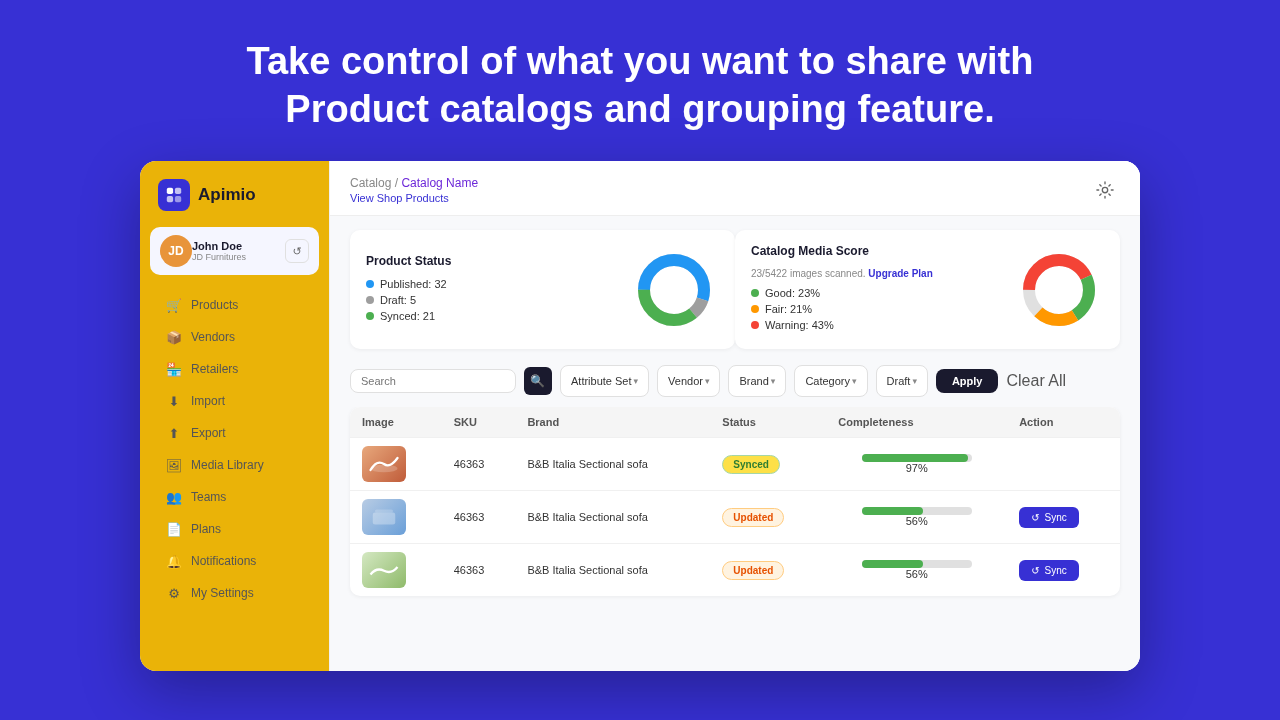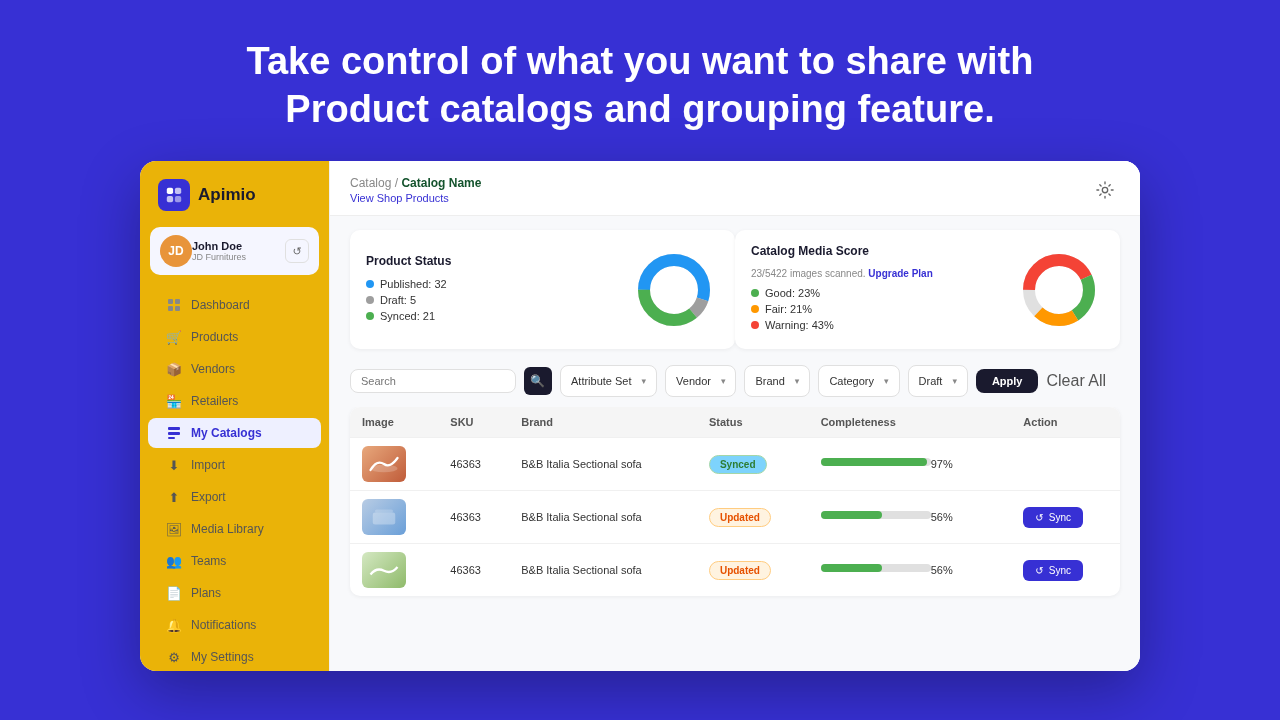--- a/index.html
+++ b/index.html
@@ -170,22 +170,22 @@
       align-items: center;
       justify-content: space-between;
     }
 
     .breadcrumb {
       font-size: 12px;
       color: #888;
     }
 
     .breadcrumb .current {
-      font-weight: 700;
-      color: #14532d;
+      font-weight: 400;
+      color: #6d28d9;
     }
 
     .view-link {
       font-size: 11px;
       color: #3730d4;
       display: block;
       margin-top: 2px;
       cursor: pointer;
     }
 
@@ -304,21 +304,21 @@
     .dropdown {
       display: flex;
       align-items: center;
       background: white;
       border: 1px solid #e0e0e0;
       border-radius: 8px;
       padding: 9px 10px;
       font-size: 11px;
       color: #333;
       cursor: pointer;
-      gap: 10px;
+      gap: 2px;
       white-space: nowrap;
     }
 
     .dropdown .chevron { font-size: 9px; color: #888; }
 
     .apply-btn {
       background: #1a1a2e;
       color: white;
       border: none;
       border-radius: 8px;
@@ -405,21 +405,21 @@
 
     .status-badge {
       display: inline-block;
       padding: 3px 10px;
       border-radius: 20px;
       font-size: 10px;
       font-weight: 600;
     }
 
     .status-synced {
-      background: #7dd3fc;
+      background: #fde047;
       color: #2e7d32;
       border: 1px solid #a5d6a7;
     }
 
     .status-updated {
       background: #fff3e0;
       color: #e65100;
       border: 1px solid #ffcc80;
     }
 
@@ -431,22 +431,23 @@
     }
 
     .progress-bar-fill {
       height: 8px;
       border-radius: 10px;
       background: #4caf50;
     }
 
     .completeness-cell {
       display: flex;
-      align-items: flex-start;
+      align-items: center;
       gap: 0;
+      flex-direction: column;
     }
 
     .sync-action-btn {
       background: #3730d4;
       color: white;
       border: none;
       border-radius: 6px;
       padding: 5px 12px;
       font-size: 10px;
       cursor: pointer;
@@ -492,51 +493,30 @@
       <div class="user-card">
         <div class="avatar">JD</div>
         <div class="user-info">
           <div class="user-name">John Doe</div>
           <div class="user-company">JD Furnitures</div>
         </div>
         <div class="sync-icon">↺</div>
       </div>
 
       <div class="nav-item">
-        <div class="nav-icon">
-          <svg width="14" height="14" viewBox="0 0 14 14" fill="none">
-            <rect x="1" y="1" width="5" height="5" rx="1" fill="#888"></rect>
-            <rect x="8" y="1" width="5" height="5" rx="1" fill="#888"></rect>
-            <rect x="1" y="8" width="5" height="5" rx="1" fill="#888"></rect>
-            <rect x="8" y="8" width="5" height="5" rx="1" fill="#888"></rect>
-          </svg>
-        </div>
-        <span>Dashboard</span>
-      </div>
-      <div class="nav-item">
         <div class="nav-icon">🛒</div>
         <span>Products</span>
       </div>
       <div class="nav-item">
         <div class="nav-icon">📦</div>
         <span>Vendors</span>
       </div>
       <div class="nav-item">
         <div class="nav-icon">🏪</div>
         <span>Retailers</span>
-      </div>
-      <div class="nav-item active">
-        <div class="nav-icon">
-          <svg width="14" height="14" viewBox="0 0 14 14" fill="none">
-            <rect x="1" y="1" width="12" height="3" rx="1" fill="#3730d4"></rect>
-            <rect x="1" y="6" width="12" height="3" rx="1" fill="#3730d4"></rect>
-            <rect x="1" y="11" width="7" height="2" rx="1" fill="#3730d4"></rect>
-          </svg>
-        </div>
-        <span>My Catalogs</span>
       </div>
       <div class="nav-item">
         <div class="nav-icon">⬇</div>
         <span>Import</span>
       </div>
       <div class="nav-item">
         <div class="nav-icon">⬆</div>
         <span>Export</span>
       </div>
       <div class="nav-item">

